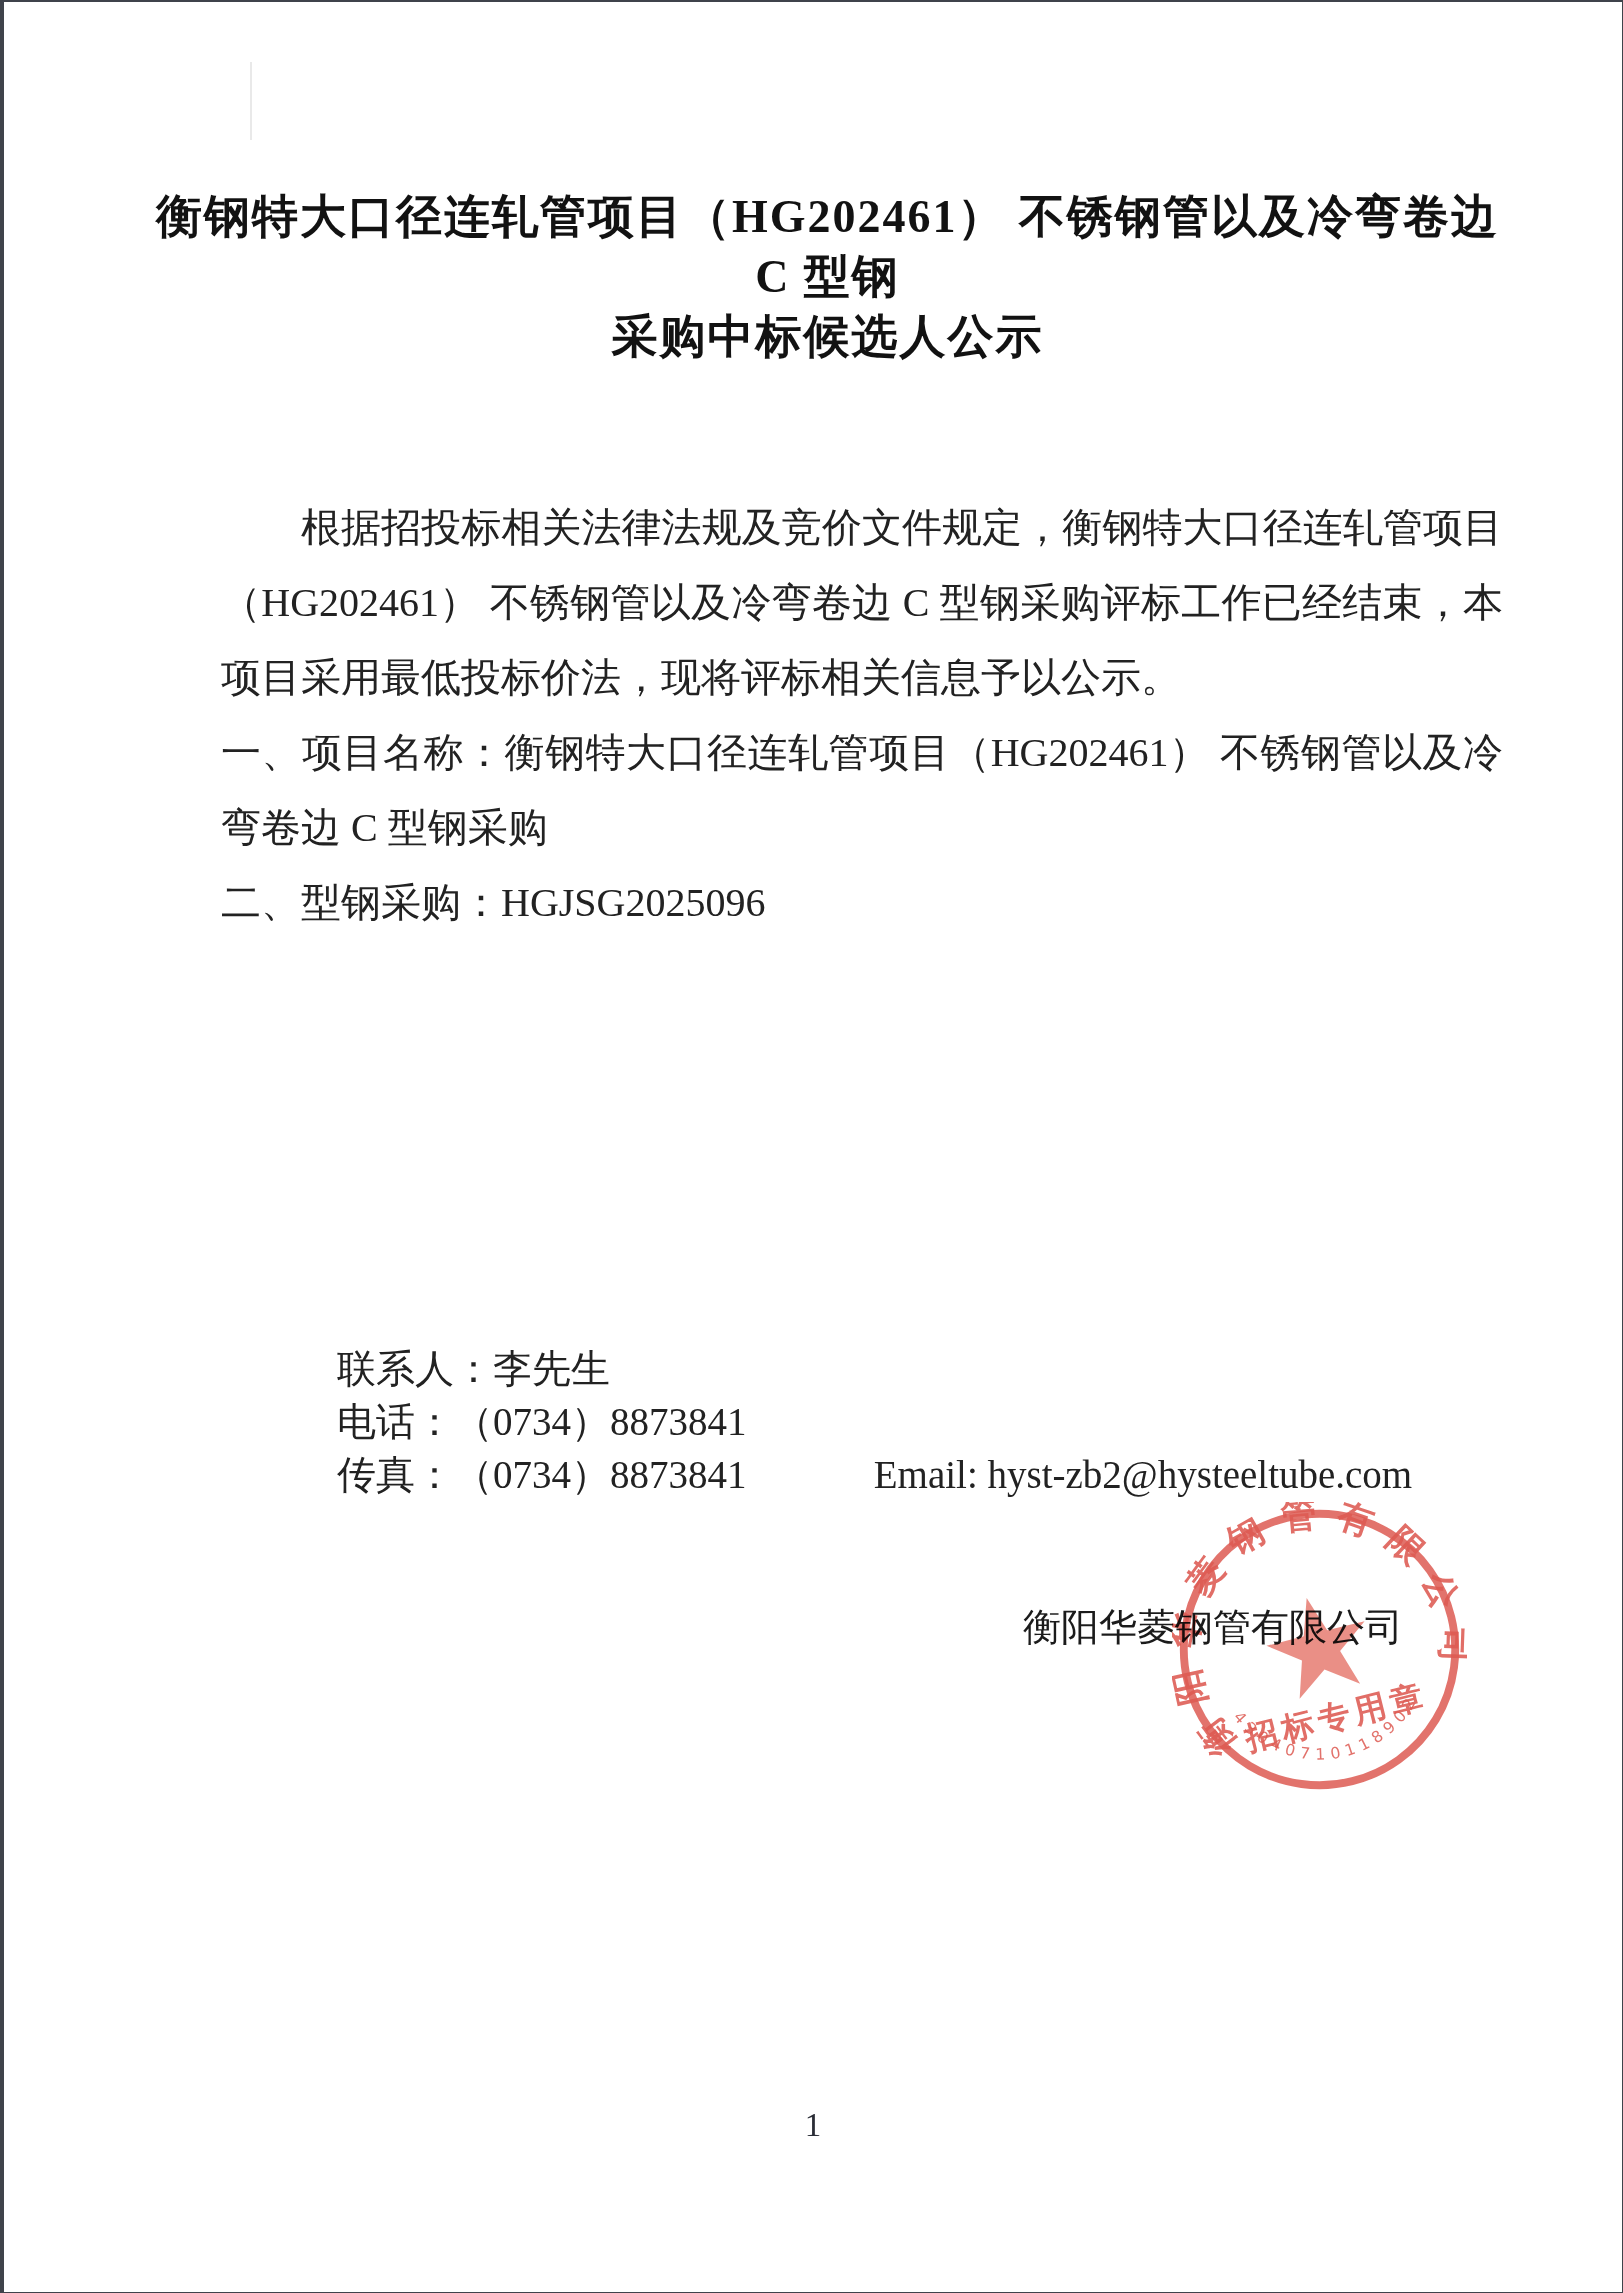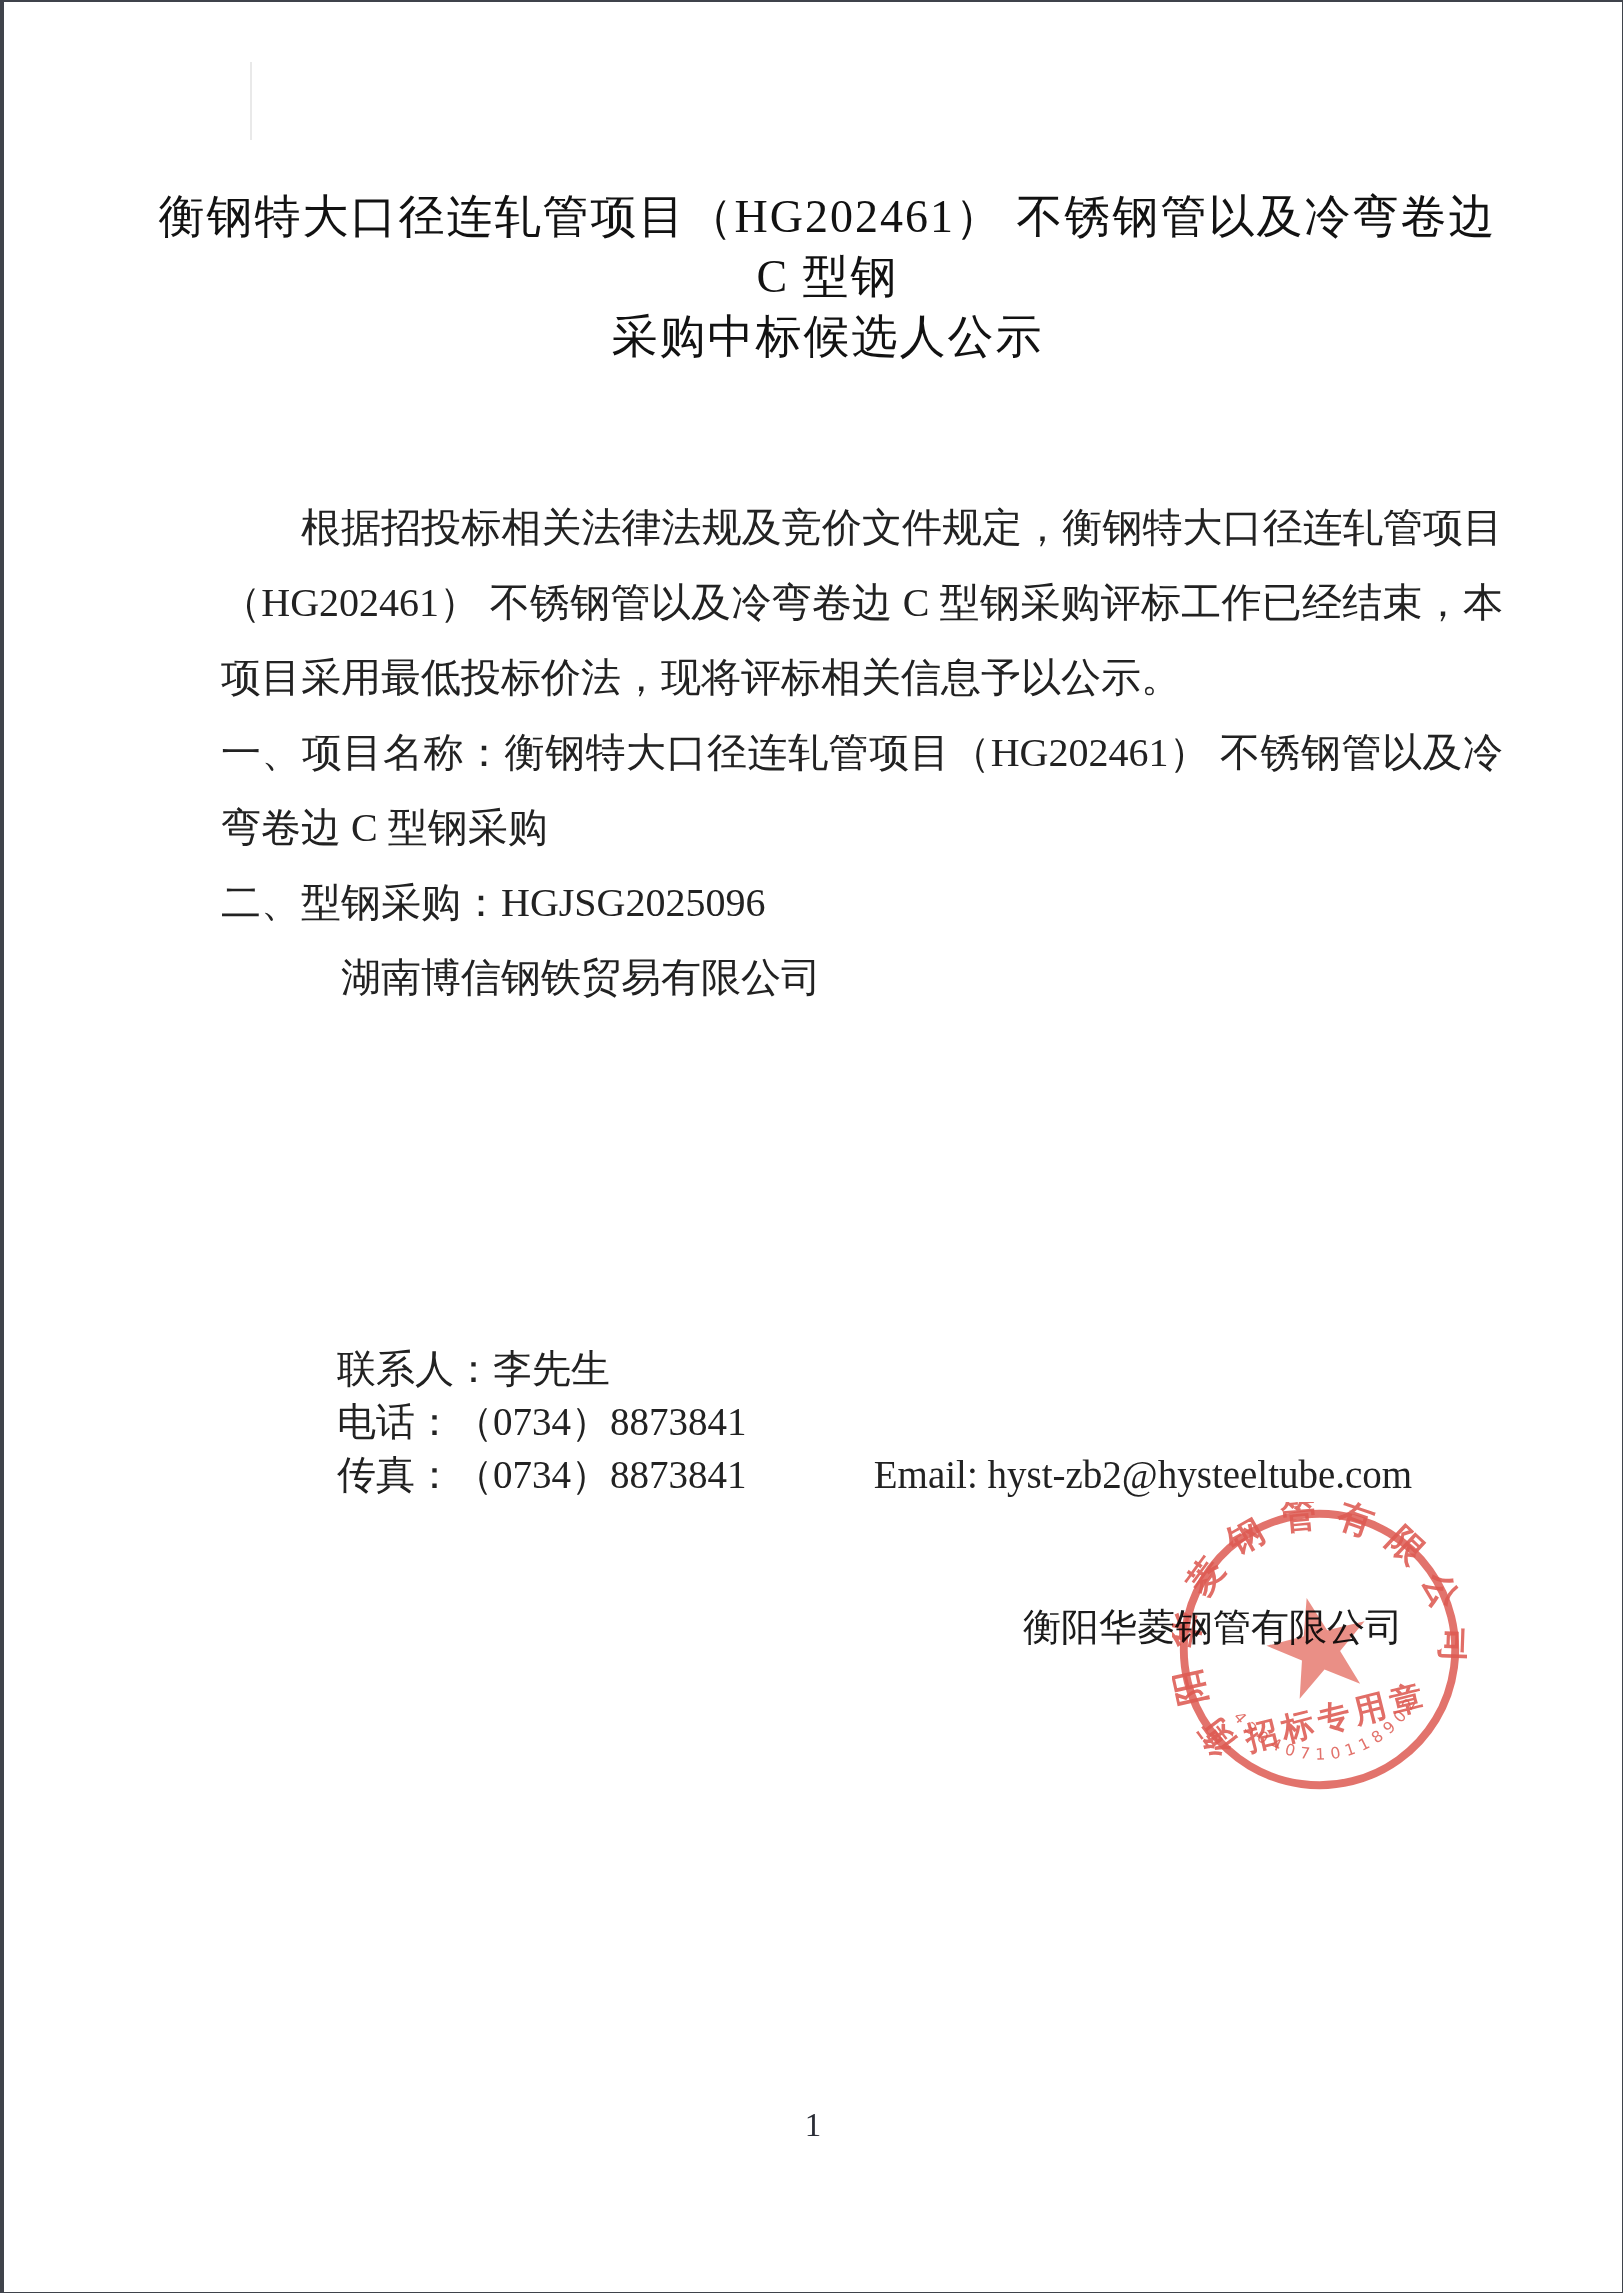--- a/index.html
+++ b/index.html
@@ -29,21 +29,21 @@
     background: #e9e9e9;
   }
   .doc-title {
     position: absolute;
     left: 136px;
     right: 107px;
     top: 185px;
     text-align: center;
     font-size: 46px;
     line-height: 60px;
-    font-weight: 400;
+    font-weight: 700;
     letter-spacing: 2px;
     color: #121212;
   }
   .doc-body {
     position: absolute;
     left: 217px;
     width: 1282px;
     top: 488px;
     font-size: 40px;
     line-height: 75px;
@@ -109,21 +109,20 @@
 
   <div class="doc-title">
     <div>衡钢特大口径连轧管项目（HG202461） 不锈钢管以及冷弯卷边 C 型钢</div>
     <div>采购中标候选人公示</div>
   </div>
 
   <div class="doc-body">
     <p class="indent-2">根据招投标相关法律法规及竞价文件规定，衡钢特大口径连轧管项目（HG202461） 不锈钢管以及冷弯卷边 C 型钢采购评标工作已经结束，本项目采用最低投标价法，现将评标相关信息予以公示。</p>
     <p>一、项目名称：衡钢特大口径连轧管项目（HG202461） 不锈钢管以及冷弯卷边 C 型钢采购</p>
     <p>二、型钢采购：HGJSG2025096</p>
-    <p class="indent-3">湖南博信钢铁贸易有限公司</p>
   </div>
 
   <div class="contact-block">
     <div class="contact-row">联系人：李先生</div>
     <div class="contact-row">电话：（0734）8873841</div>
     <div class="contact-row">
       <span class="fax-cell">传真：（0734）8873841</span>
       <span>Email: hyst-zb2@hysteeltube.com</span>
     </div>
   </div>

